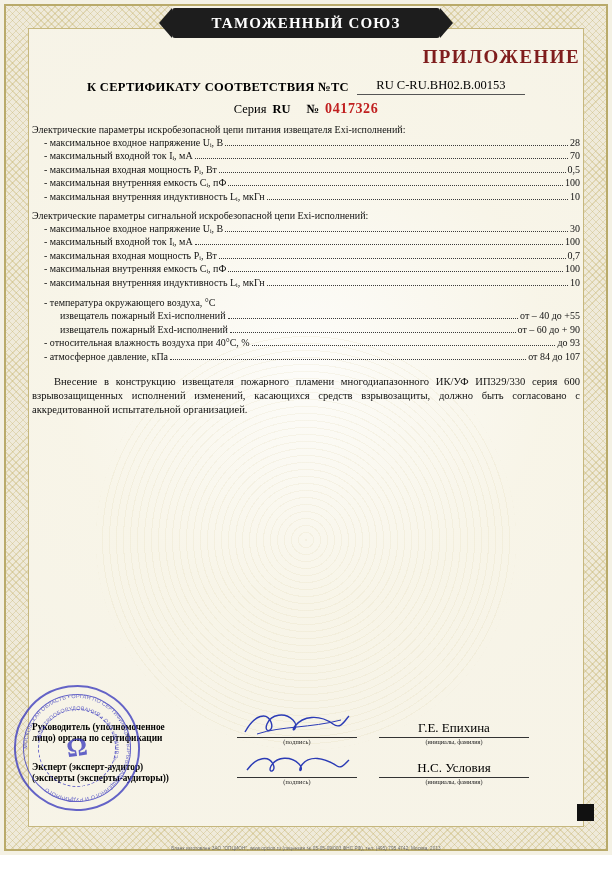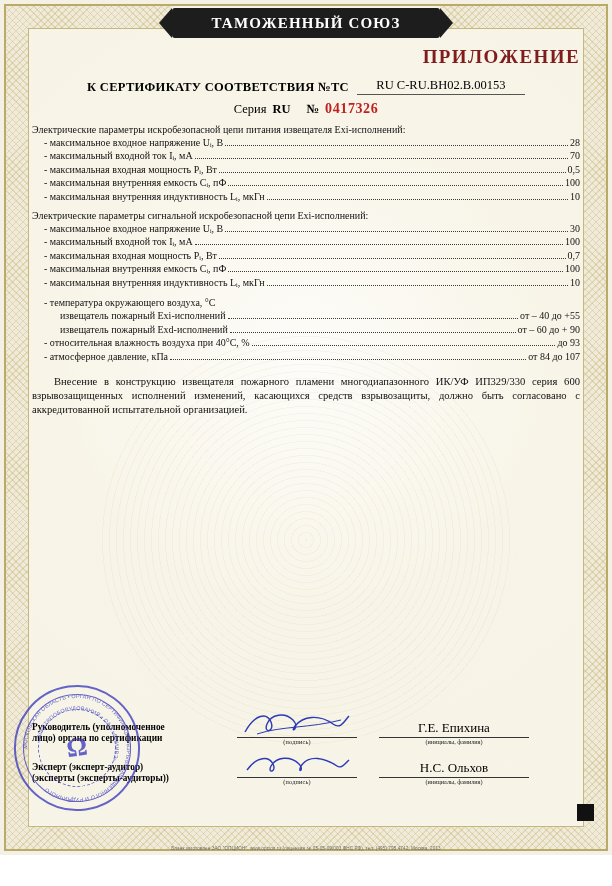--- a/index.html
+++ b/index.html
@@ -424,21 +424,21 @@
         <div class="sig-role">Эксперт (эксперт-аудитор)<br>(эксперты (эксперты-аудиторы))</div>
         <div>
           <div class="sig-line">
             <svg class="scribble" viewBox="0 0 112 26">
               <path d="M6 20 C16 6, 28 6, 32 14 C36 22, 26 24, 30 16 C36 6, 50 6, 58 14 C64 20, 56 24, 60 16 C68 4, 84 8, 96 16 C100 19, 104 14, 108 10" fill="none" stroke="#2b3bb5" stroke-width="1.4"></path>
             </svg>
           </div>
           <div class="sig-caption">(подпись)</div>
         </div>
         <div class="sig-name-wrap">
-          <div class="sig-name">Н.С. Ольхов</div>
+          <div class="sig-name">Н.С. Условия</div>
           <div class="sig-initials">(инициалы, фамилия)</div>
         </div>
       </div>
 
     </div>
   </div>
 
   <div class="stamp">
     <div class="ring2"></div>
     <div class="ring3"></div>

